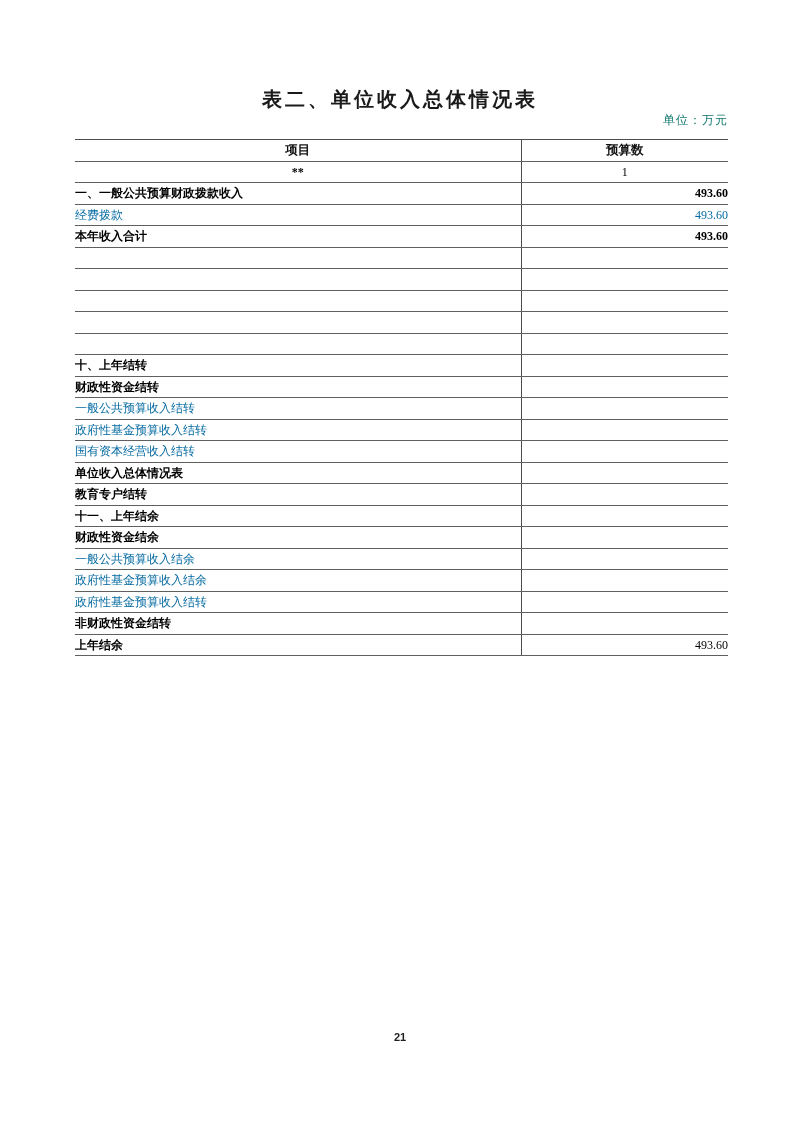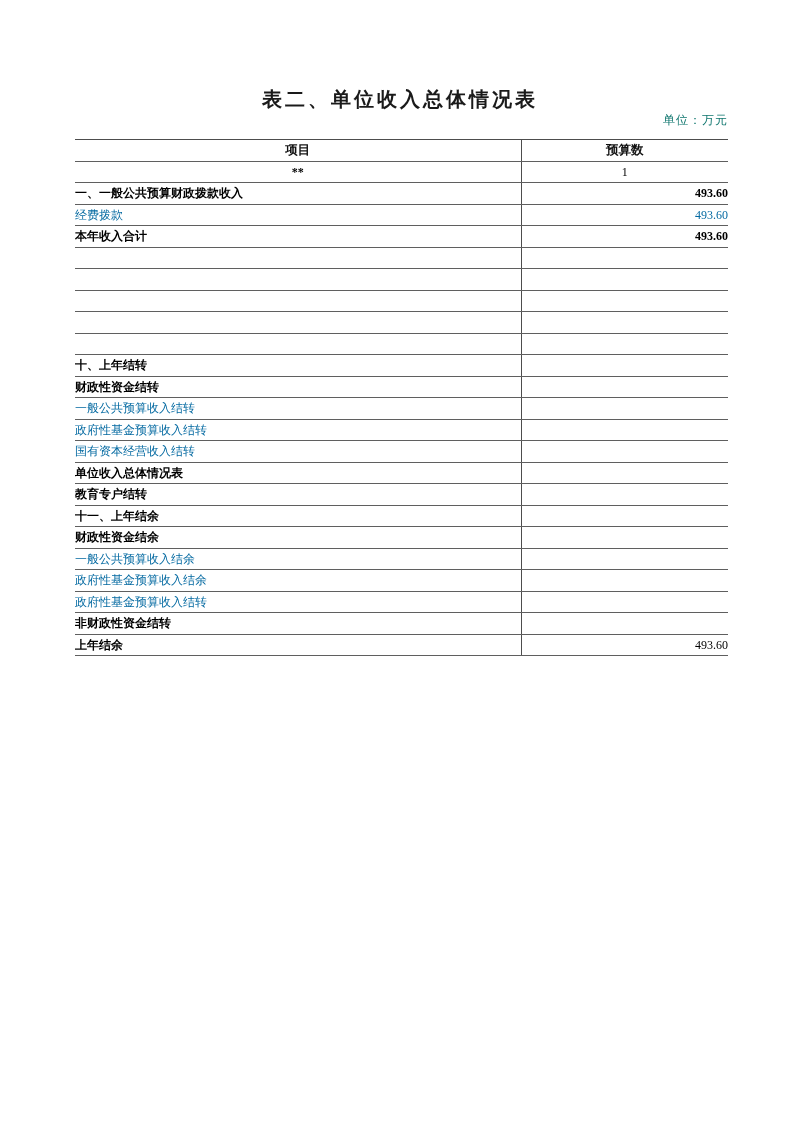--- a/index.html
+++ b/index.html
@@ -196,14 +196,15 @@
     <td class="c-val val"></td>
   </tr>
 
   <tr>
     <td class="c-item lab ind2 b">上年结余</td>
     <td class="c-val val">493.60</td>
   </tr>
 </tbody>
   </table>
 
+  <div class="page-number">21</div>
 
 </div>
 
 </body></html>

